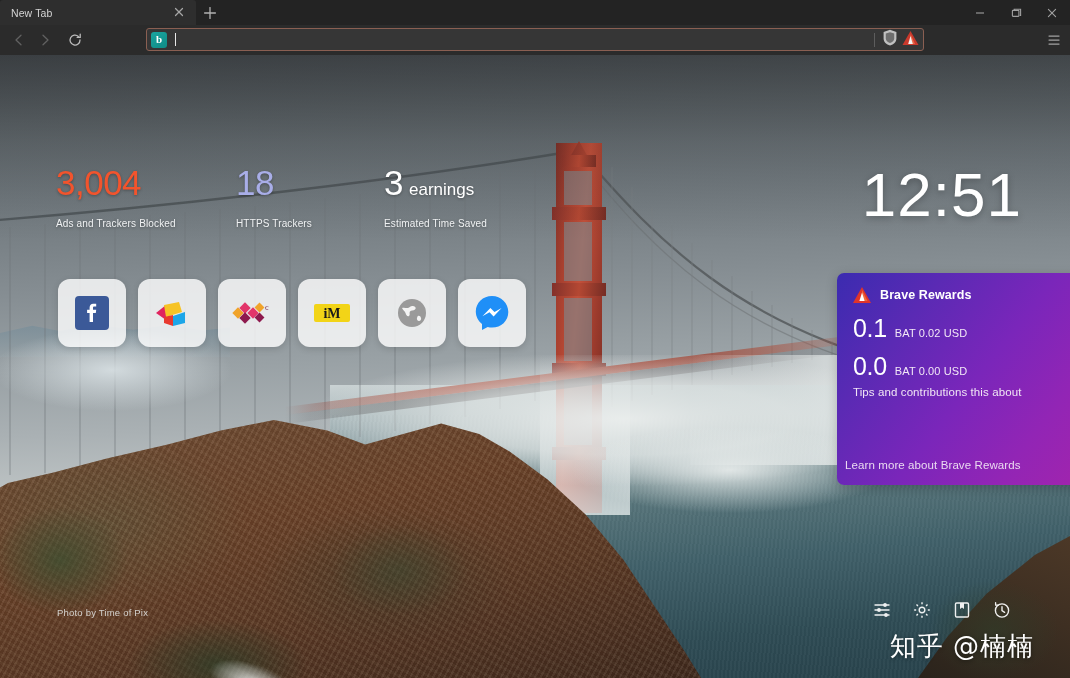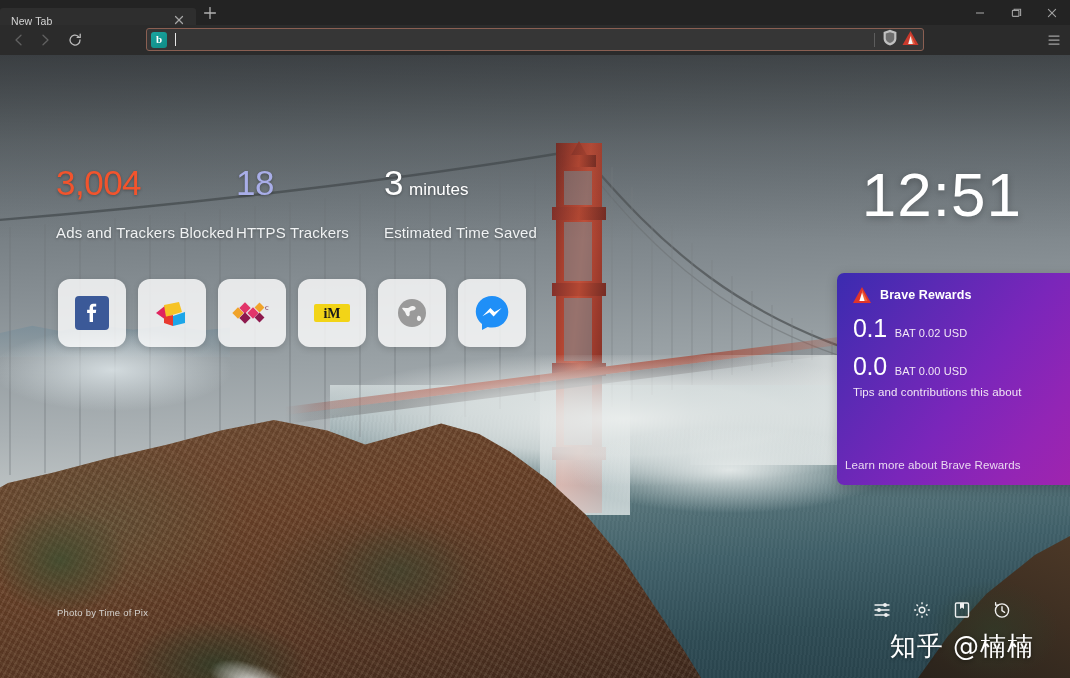--- a/index.html
+++ b/index.html
@@ -8,21 +8,21 @@
     overflow: hidden;
     font-family: "Liberation Sans", sans-serif;
     background: #1f1f1f;
   }
   #app { position: relative; width: 1070px; height: 678px; overflow: hidden; }
 
   
   .chrome { position: absolute; top: 0; left: 0; width: 1070px; height: 55px; background: #2b2b2b; z-index: 50; }
   .tabstrip { position: relative; height: 25px; background: #232323; }
   .tab {
-    position: absolute; left: 0; top: 8px; width: 196px; height: 25px;
+    position: absolute; left: 0; top: 0; width: 196px; height: 25px;
     background: #2e2e2e; display: flex; align-items: center;
     border-top-left-radius: 3px; border-top-right-radius: 3px;
   }
   .tab-title { color: #d4d4d4; font-size: 10.5px; margin-left: 11px; letter-spacing: .1px; white-space: nowrap; }
   .tab-close { position: absolute; right: 10px; top: 5px; width: 14px; height: 14px; opacity: .75; }
   .tab-close svg { display: block; }
   .newtab-btn { position: absolute; left: 201px; top: 4px; width: 18px; height: 18px; opacity: .8; }
   .wincontrols { position: absolute; right: 0; top: 0; height: 25px; display: flex; }
   .wincontrols .wc { width: 36px; height: 25px; display: flex; align-items: center; justify-content: center; opacity: .72; }
 
@@ -166,21 +166,21 @@
     background: linear-gradient(180deg, rgba(20,22,24,.30) 0%, rgba(20,22,24,.10) 14%, rgba(0,0,0,0) 30%);
   }
 
   
   .stats { position: absolute; left: 56px; top: 110px; display: flex; align-items: flex-start; gap: 0px; }
   .stat { display: flex; flex-direction: column; }
   .stat + .stat { margin-left: 0; }
   .stat-num { font-size: 35px; font-weight: 400; line-height: 1.05; letter-spacing: -.5px;
               text-shadow: 0 1px 3px rgba(0,0,0,.30); }
   .stat-num .unit { font-size: 17px; font-weight: 400; margin-left: 6px; color: #fff; letter-spacing: 0; }
-  .stat-label { font-size: 15px; color: #f0f2f3; margin-top: 22px; letter-spacing: .15px;
+  .stat-label { font-size: 10px; color: #f0f2f3; margin-top: 16px; letter-spacing: .15px;
                 text-shadow: 0 1px 3px rgba(0,0,0,.35); }
   .s1 { width: 180px; }
   .s2 { width: 148px; }
   .s3 { width: 190px; }
 
   
   .clock {
     position: absolute; right: 48px; top: 104px;
     font-size: 62px; font-weight: 300; color: #fff; letter-spacing: 1px;
     text-shadow: 0 2px 7px rgba(0,0,0,.25);
@@ -312,21 +312,21 @@
     <div class="stats">
       <div class="stat s1">
         <div class="stat-num" style="color:#f2542d">3,004</div>
         <div class="stat-label">Ads and Trackers Blocked</div>
       </div>
       <div class="stat s2">
         <div class="stat-num" style="color:#a9aee8">18</div>
         <div class="stat-label">HTTPS Trackers</div>
       </div>
       <div class="stat s3">
-        <div class="stat-num" style="color:#ffffff"><span>3</span><span class="unit">minutes</span></div>
+        <div class="stat-num" style="color:#ffffff"><span>3</span><span class="unit">earnings</span></div>
         <div class="stat-label">Estimated Time Saved</div>
       </div>
     </div>
 
     <div class="clock">12:51</div>
 
     <div class="tiles">
       <div class="tile">
         <svg width="36" height="36" viewBox="0 0 36 36">
           <rect x="1" y="1" width="34" height="34" rx="4" fill="#3b5998"></rect>

